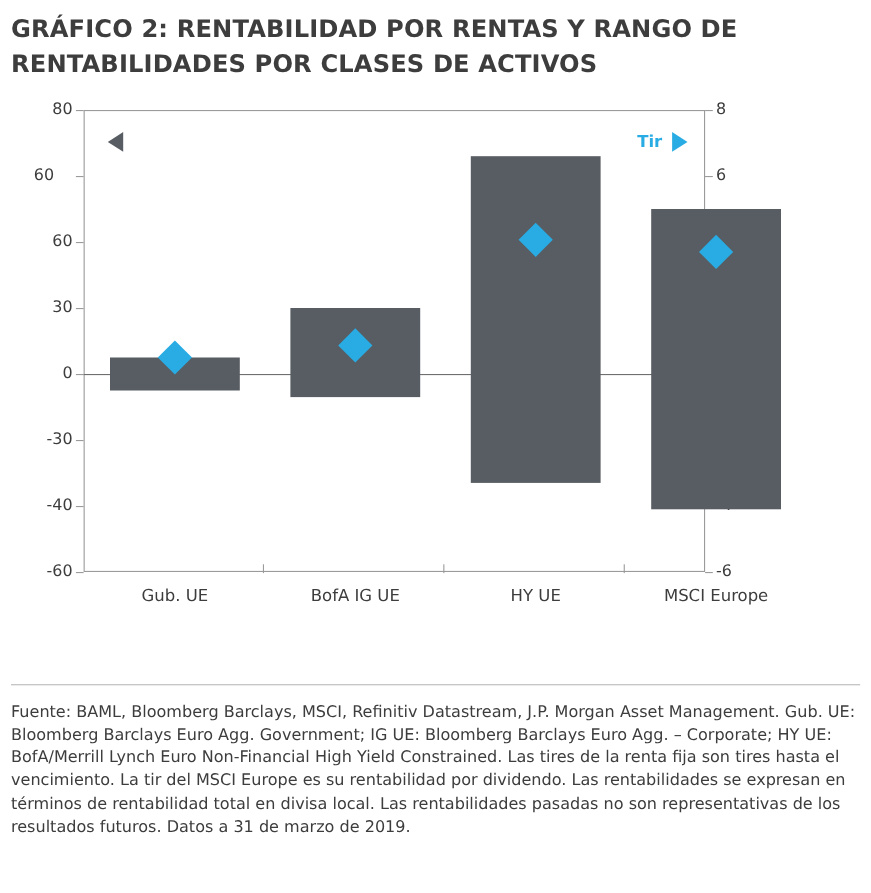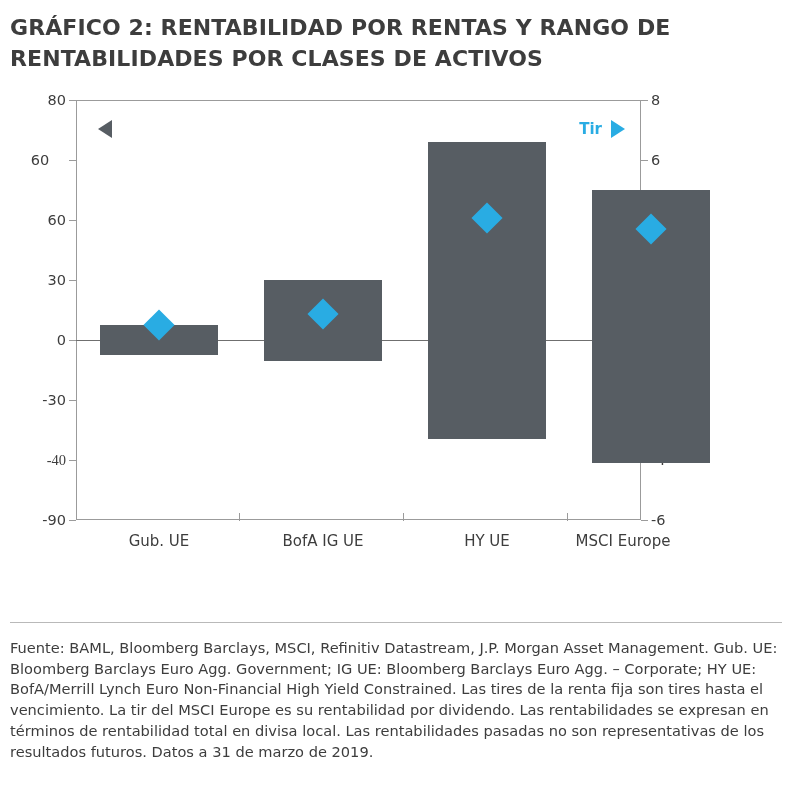--- a/index.html
+++ b/index.html
@@ -167,23 +167,23 @@
       <div class="ylabel left" style="top:60px;text-align:center;">60</div>
       <div class="tick-left" style="top:60px;"></div>
       <div class="ylabel left" style="top:120px;">60</div>
       <div class="tick-left" style="top:120px;"></div>
       <div class="ylabel left" style="top:180px;">30</div>
       <div class="tick-left" style="top:180px;"></div>
       <div class="ylabel left" style="top:240px;">0</div>
       <div class="tick-left" style="top:240px;"></div>
       <div class="ylabel left" style="top:300px;">-30</div>
       <div class="tick-left" style="top:300px;"></div>
-      <div class="ylabel left" style="top:360px;font-family:Liberation Serif, serif;">-40</div>
+      <div class="ylabel left" style="top:360px;">-40</div>
       <div class="tick-left" style="top:360px;"></div>
-      <div class="ylabel left" style="top:420px;">-90</div>
+      <div class="ylabel left" style="top:420px;">-60</div>
       <div class="tick-left" style="top:420px;"></div>
 
       <div class="ylabel right" style="top:0px;">8</div>
       <div class="tick-right" style="top:0px;"></div>
       <div class="ylabel right" style="top:60px;">6</div>
       <div class="tick-right" style="top:60px;"></div>
       <div class="ylabel right" style="top:120px;">4</div>
       <div class="tick-right" style="top:120px;"></div>
       <div class="ylabel right" style="top:180px;">2</div>
       <div class="tick-right" style="top:180px;"></div>
@@ -216,20 +216,20 @@
         <span class="tri left-dark"></span>
       </div>
       <div class="legend right">
         <span>Tir</span>
         <span class="tri right-blue"></span>
       </div>
 
       <div class="cat-label" style="left:83px;  top:432px;">Gub. UE</div>
       <div class="cat-label" style="left:247px; top:432px;">BofA IG UE</div>
       <div class="cat-label" style="left:411px; top:432px;">HY UE</div>
-      <div class="cat-label" style="left:547px; top:432px;">MSCI Europe</div>
+      <div class="cat-label" style="left:575px; top:432px;">MSCI Europe</div>
     </div>
   </div>
 
   <div class="rule" style="top:622px;"></div>
   <div class="source" style="top:638px;">Fuente: BAML, Bloomberg Barclays, MSCI, Refinitiv Datastream, J.P. Morgan Asset Management.  Gub. UE: Bloomberg Barclays Euro Agg. Government; IG UE: Bloomberg Barclays Euro Agg. – Corporate; HY UE: BofA/Merrill Lynch Euro Non-Financial High Yield Constrained. Las tires de la renta fija son tires hasta el vencimiento. La tir del MSCI Europe es su rentabilidad por dividendo. Las rentabilidades se expresan en términos de rentabilidad total en divisa local. Las rentabilidades pasadas no son representativas de los resultados futuros. Datos a 31 de marzo de 2019.</div>
 
 </div>
 
 </body></html>

